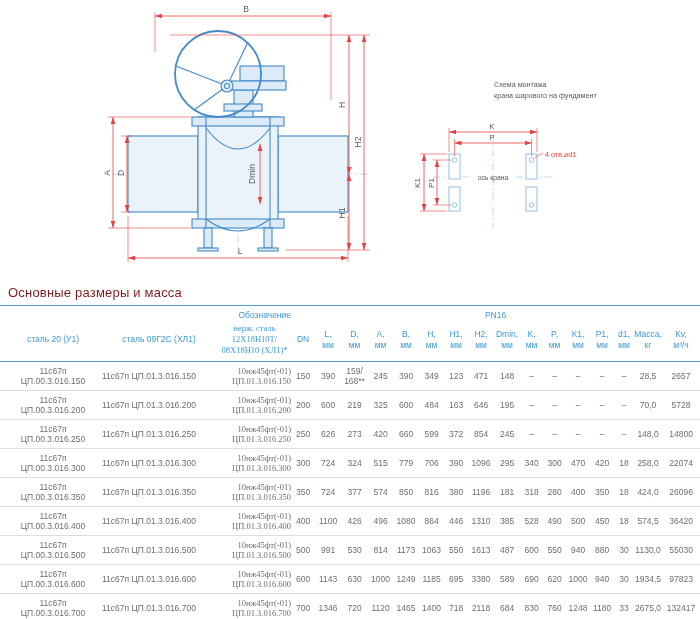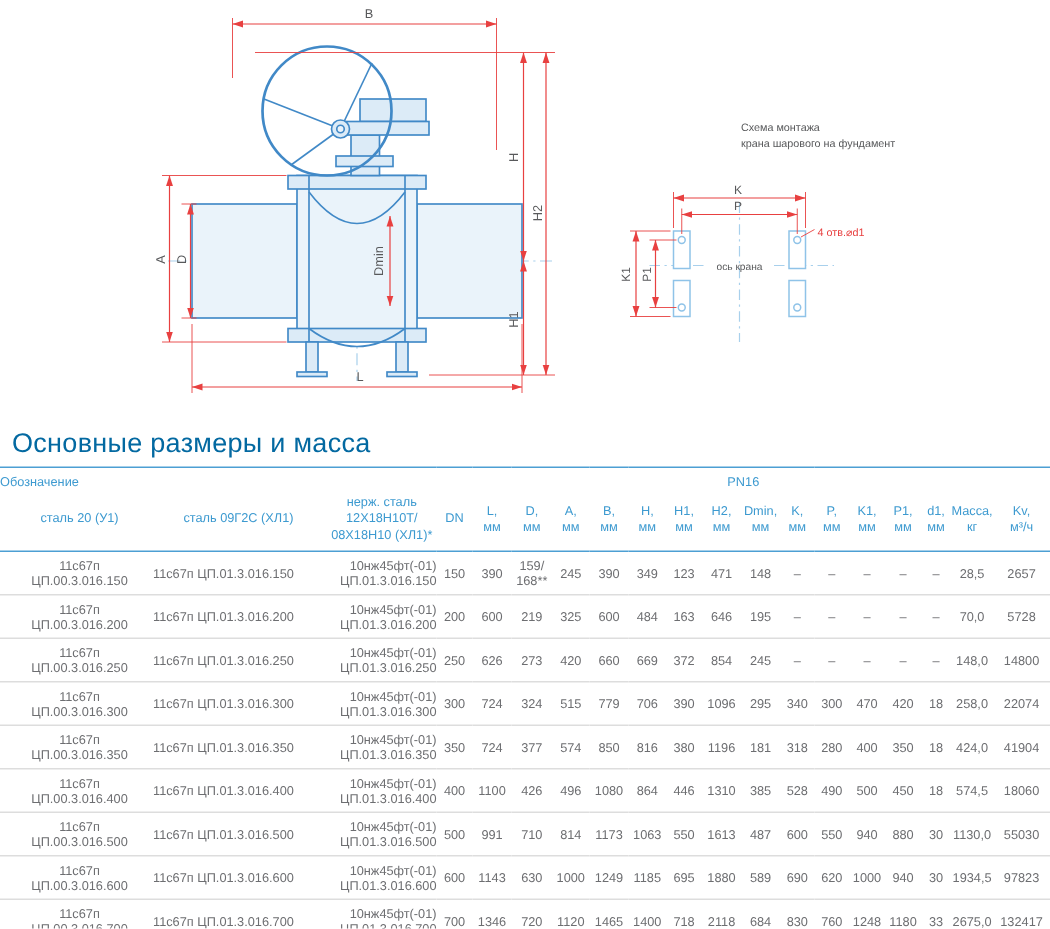--- a/index.html
+++ b/index.html
@@ -5,45 +5,45 @@
   html,body{margin:0;padding:0;}
   body{
     width:700px;height:619px;overflow:hidden;background:#ffffff;
     font-family:"Liberation Sans",sans-serif;
   }
   .page{width:700px;height:619px;position:relative;background:#fff;}
   .diagram-area{width:700px;height:280px;position:relative;}
   .diagram-area svg{display:block;}
 
   .section-title{
-    font-size:18px;color:#0369a1;padding:5px 0 5px 8px;letter-spacing:.2px;
+    font-size:13px;color:#7f1d1d;padding:5px 0 5px 8px;letter-spacing:.2px;
   }
   table.dims{
     width:700px;border-collapse:collapse;table-layout:fixed;
   }
   table.dims th{font-weight:normal;}
   tr.group-row th{
     font-size:8.5px;color:#3d9ad0;border-top:1.5px solid #4d9fd3;
     padding:4px 0 1px;
   }
-  th.desig-group{text-align:left;padding-left:8px;margin-left:44px;}
+  th.desig-group{text-align:right;padding-left:8px;margin-left:44px;}
   th.pn-group{}
   tr.colhead-row th{
     font-size:8.5px;color:#3d9ad0;white-space:pre-line;line-height:1.3;
     text-align:center;vertical-align:middle;padding:2px 0 5px;
     border-bottom:1.4px solid #4d9fd3;
   }
   tbody td{
     font-size:8.5px;color:#6d6e71;text-align:center;white-space:pre-line;
     border-top:1px solid #dddddd;height:26px;line-height:1.18;padding:1px 0;
   }
   tbody tr:first-child td{border-top:none;}
   .c0{text-align:center;padding-left:8px !important;}
   .c1{text-align:left;padding-left:4px !important;}
-  .c2{text-align:right;padding-left:2px !important;}
+  .c2{text-align:right;padding-left:2px !important;font-family:Liberation Serif, serif;}
 </style>
 </head>
 <body>
 
 <div class="page">
 
   <div class="diagram-area">
     <svg width="700" height="280" viewBox="0 0 700 280">
       <defs>
         <marker id="ar" markerWidth="9" markerHeight="7" refX="7" refY="3" orient="auto-start-reverse" markerUnits="userSpaceOnUse">
@@ -295,21 +295,21 @@
         <tr>
           <td class="c0">11с67п ЦП.00.3.016.250</td>
           <td class="c1">11с67п ЦП.01.3.016.250</td>
           <td class="c2">10нж45фт(-01)
 ЦП.01.3.016.250</td>
           <td>250</td>
           <td>626</td>
           <td>273</td>
           <td>420</td>
           <td>660</td>
-          <td>669</td>
+          <td>599</td>
           <td>372</td>
           <td>854</td>
           <td>245</td>
           <td>–</td>
           <td>–</td>
           <td>–</td>
           <td>–</td>
           <td>–</td>
           <td>148,0</td>
           <td>14800</td>
@@ -349,21 +349,21 @@
           <td>816</td>
           <td>380</td>
           <td>1196</td>
           <td>181</td>
           <td>318</td>
           <td>280</td>
           <td>400</td>
           <td>350</td>
           <td>18</td>
           <td>424,0</td>
-          <td>41904</td>
+          <td>26096</td>
         </tr>
         <tr>
           <td class="c0">11с67п ЦП.00.3.016.400</td>
           <td class="c1">11с67п ЦП.01.3.016.400</td>
           <td class="c2">10нж45фт(-01)
 ЦП.01.3.016.400</td>
           <td>400</td>
           <td>1100</td>
           <td>426</td>
           <td>496</td>
@@ -371,30 +371,30 @@
           <td>864</td>
           <td>446</td>
           <td>1310</td>
           <td>385</td>
           <td>528</td>
           <td>490</td>
           <td>500</td>
           <td>450</td>
           <td>18</td>
           <td>574,5</td>
-          <td>18060</td>
+          <td>36420</td>
         </tr>
         <tr>
           <td class="c0">11с67п ЦП.00.3.016.500</td>
           <td class="c1">11с67п ЦП.01.3.016.500</td>
           <td class="c2">10нж45фт(-01)
 ЦП.01.3.016.500</td>
           <td>500</td>
           <td>991</td>
-          <td>710</td>
+          <td>530</td>
           <td>814</td>
           <td>1173</td>
           <td>1063</td>
           <td>550</td>
           <td>1613</td>
           <td>487</td>
           <td>600</td>
           <td>550</td>
           <td>940</td>
           <td>880</td>
@@ -407,21 +407,21 @@
           <td class="c1">11с67п ЦП.01.3.016.600</td>
           <td class="c2">10нж45фт(-01)
 ЦП.01.3.016.600</td>
           <td>600</td>
           <td>1143</td>
           <td>630</td>
           <td>1000</td>
           <td>1249</td>
           <td>1185</td>
           <td>695</td>
-          <td>1880</td>
+          <td>3380</td>
           <td>589</td>
           <td>690</td>
           <td>620</td>
           <td>1000</td>
           <td>940</td>
           <td>30</td>
           <td>1934,5</td>
           <td>97823</td>
         </tr>
         <tr>

